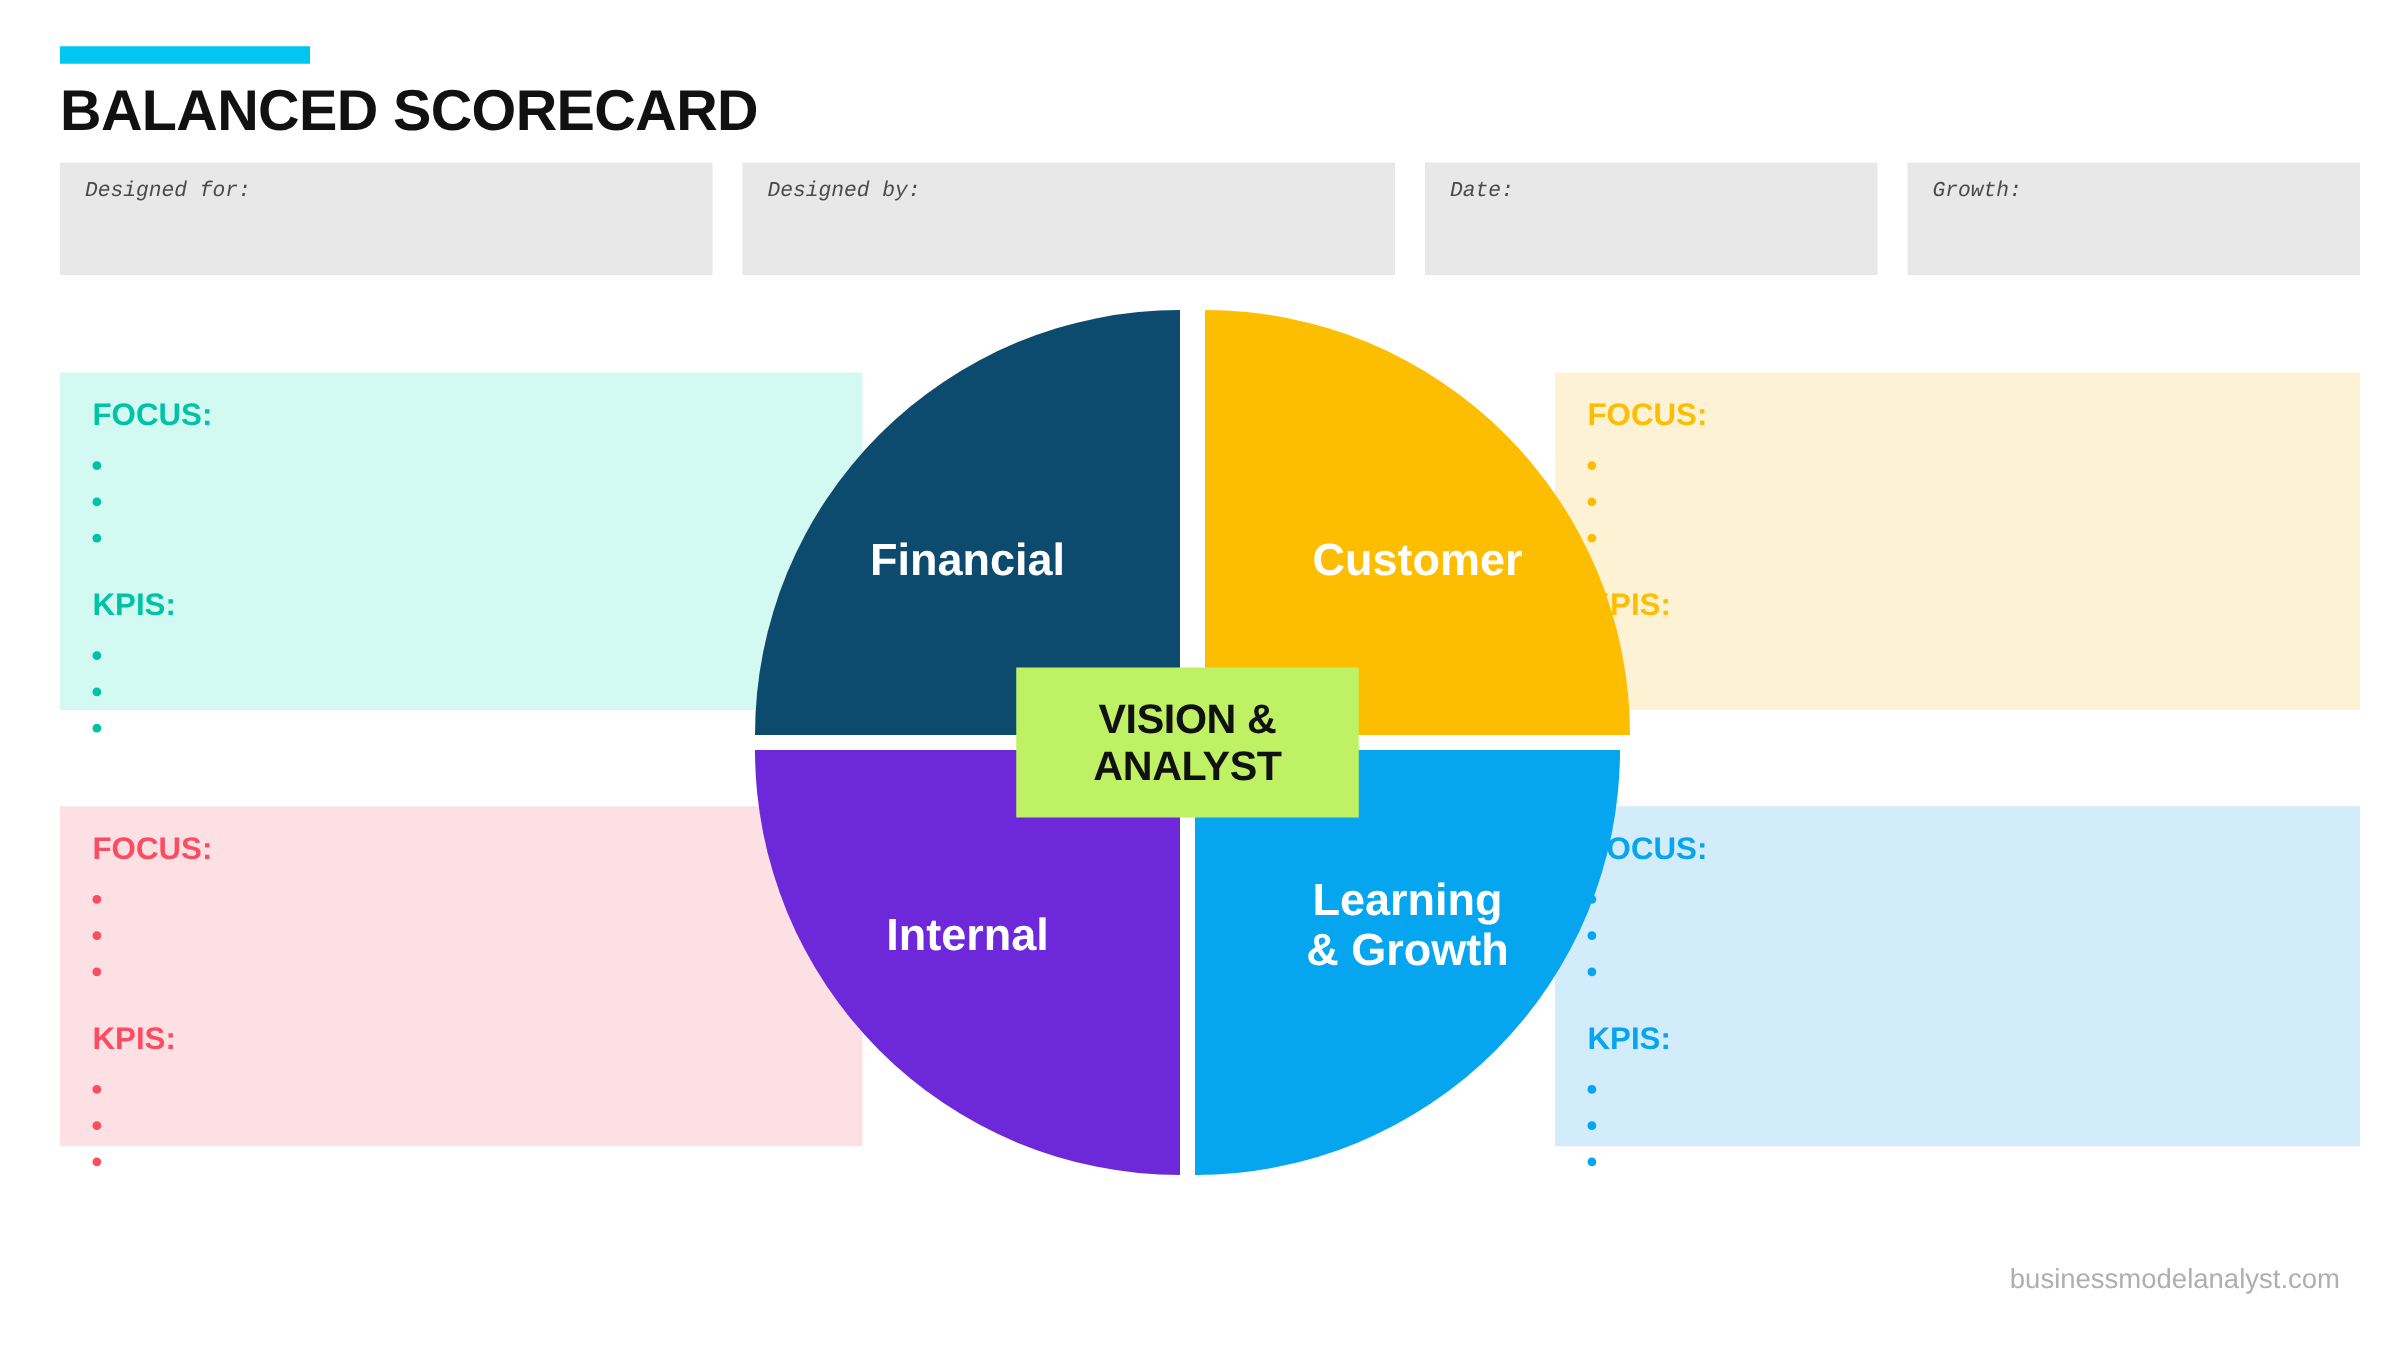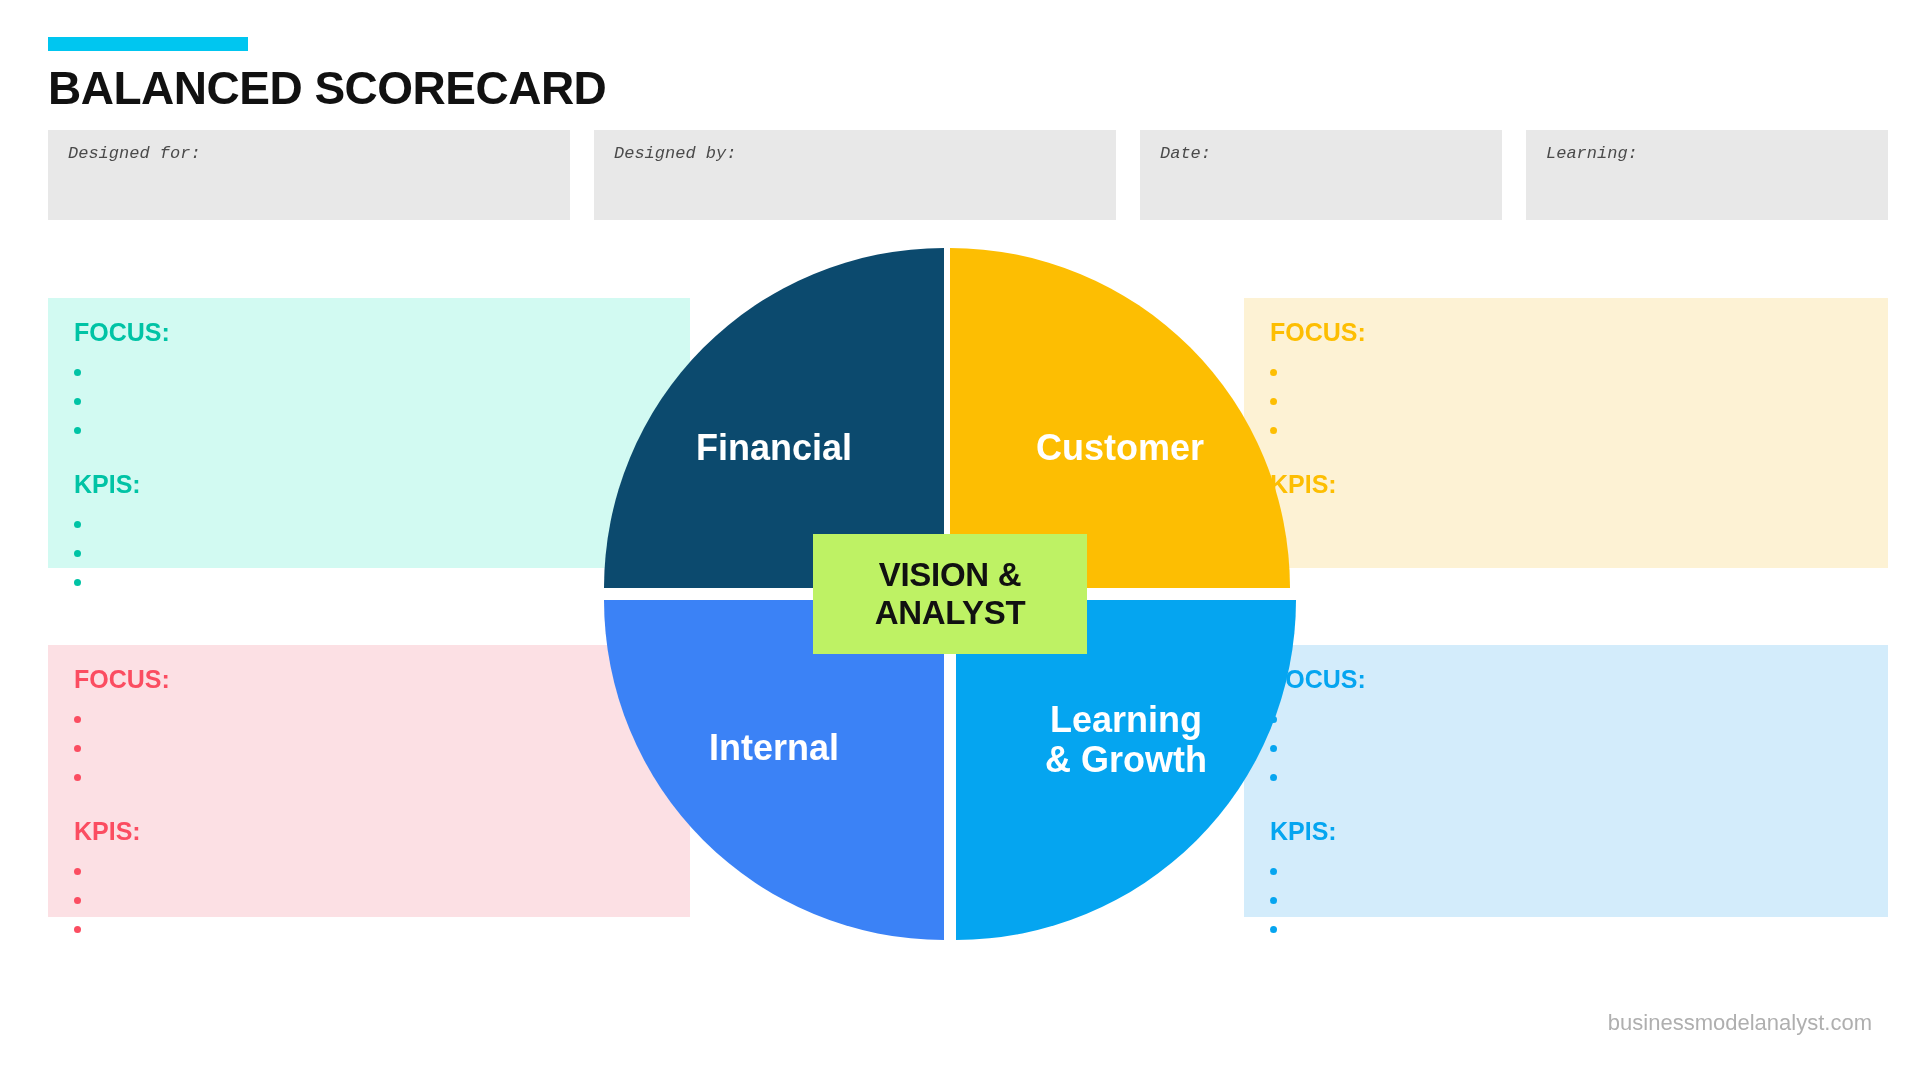--- a/index.html
+++ b/index.html
@@ -63,22 +63,22 @@
   .circle-wrap {
     position:absolute; left:604px; top:248px;
     width:692px; height:692px;
   }
   .quad { position:absolute; width:340px; height:340px; overflow:hidden; }
   .quad .lbl {
     position:absolute; color:#ffffff; font-size:36px; font-weight:bold;
     line-height:1.12; text-align:center; width:100%;
   }
   .q-fin { left:0;   top:0;   background:#0c4a6e; border-radius:340px 0 0 0; }
-  .q-cus { left:346px; top:0; background:#FDBE02; border-radius:0 340px 0 0; }
-  .q-int { left:0;   top:352px; background:#3b82f6; border-radius:0 0 0 340px; }
+  .q-cus { left:360px; top:0; background:#FDBE02; border-radius:0 340px 0 0; }
+  .q-int { left:0;   top:352px; background:#6d28d9; border-radius:0 0 0 340px; }
   .q-lea { left:352px; top:352px; background:#05A5F0; border-radius:0 0 340px 0; }
 
   .q-fin .lbl { bottom:120px; }
   .q-cus .lbl { bottom:120px; }
   .q-int .lbl { top:128px; }
   .q-lea .lbl { top:100px; }
 
   .center-box {
     position:absolute; left:50%; top:50%;
     transform:translate(-50%,-50%);
@@ -121,21 +121,21 @@
     <div class="meta-field mf-0">
       <span class="meta-label">Designed for:</span>
     </div>
     <div class="meta-field mf-1">
       <span class="meta-label">Designed by:</span>
     </div>
     <div class="meta-field mf-2">
       <span class="meta-label">Date:</span>
     </div>
     <div class="meta-field mf-3">
-      <span class="meta-label">Learning:</span>
+      <span class="meta-label">Growth:</span>
     </div>
   </div>
 
   <div class="panel panel-financial">
     <div class="block">
       <div class="sec-title">FOCUS:</div>
       <ul>
         <li></li>
         <li></li>
         <li></li>

